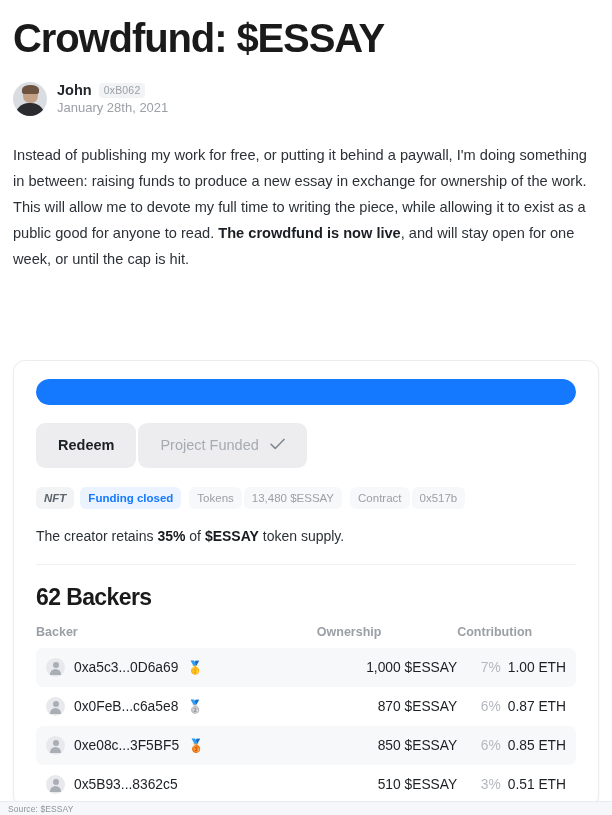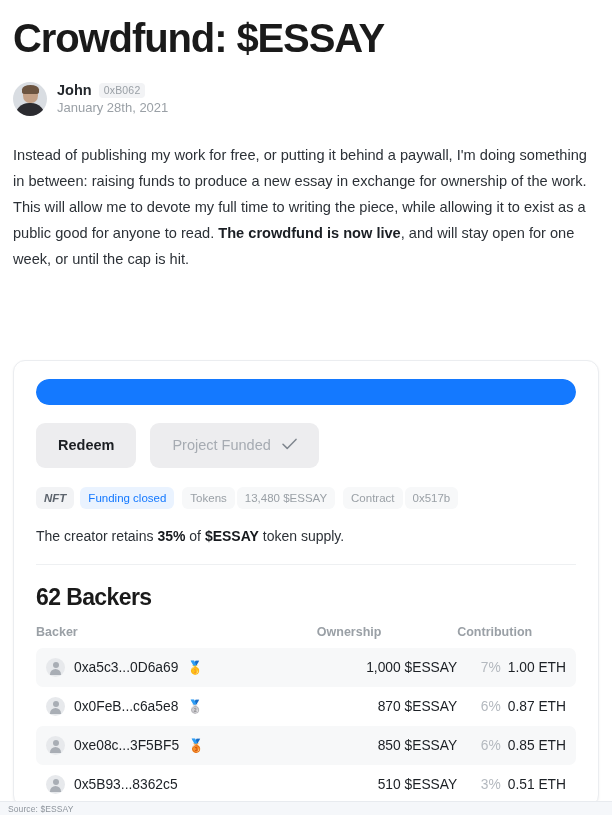--- a/index.html
+++ b/index.html
@@ -155,21 +155,21 @@
     letter-spacing: -0.7px;
     color: #1a1a1a;
     line-height: 1.05;
   }
   .amount-usd {
     font-size: 14.5px;
     color: #3c4149;
     margin-top: 6px;
   }
 
-  .actions { display: flex; gap: 14px; align-items: flex-start; }
+  .actions { display: flex; gap: 2px; align-items: flex-start; }
   .btn {
     border: none;
     border-radius: 9px;
     background: #ededef;
     font-family: "Liberation Sans", sans-serif;
     font-size: 14.5px;
     font-weight: bold;
     color: #1c1f23;
     padding: 15px 22px;
     cursor: pointer;
@@ -203,21 +203,21 @@
     line-height: 1.25;
   }
   .pill-nft {
     font-style: italic;
     font-weight: bold;
     color: #5d646d;
     background: #f2f3f5;
   }
   .pill-status {
     color: #1479ff;
-    font-weight: normal;
+    font-weight: bold;
     background: #eaf3ff;
     margin-left: 4px;
   }
   .pill-key {
     color: #9aa0a6;
     background: #f7f8f9;
     margin-left: 6px;
   }
   .pill-val {
     color: #9aa0a6;

